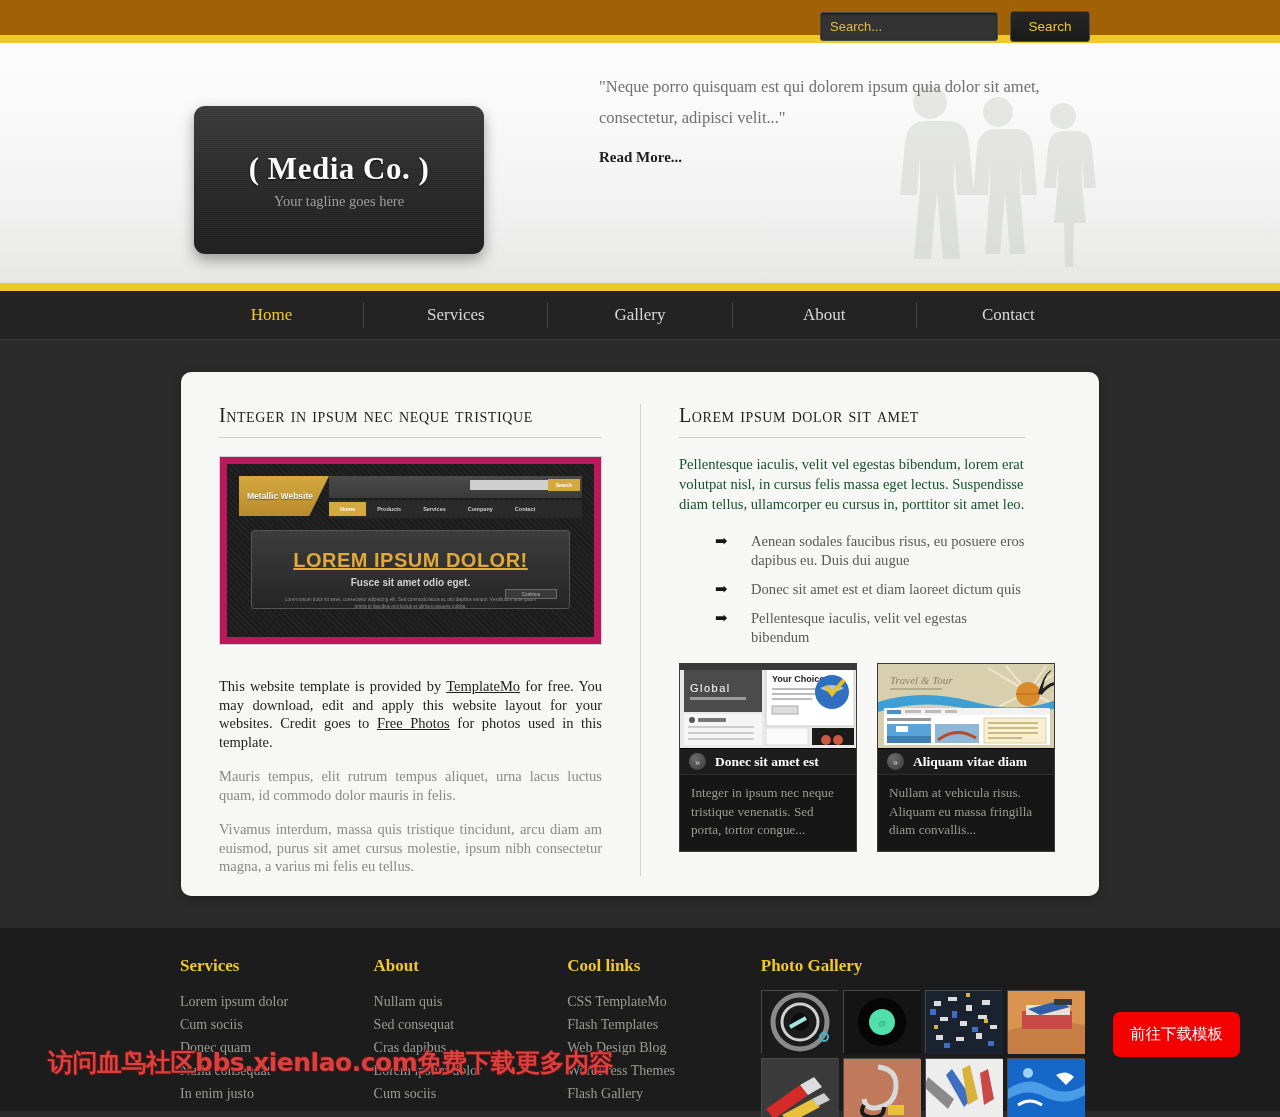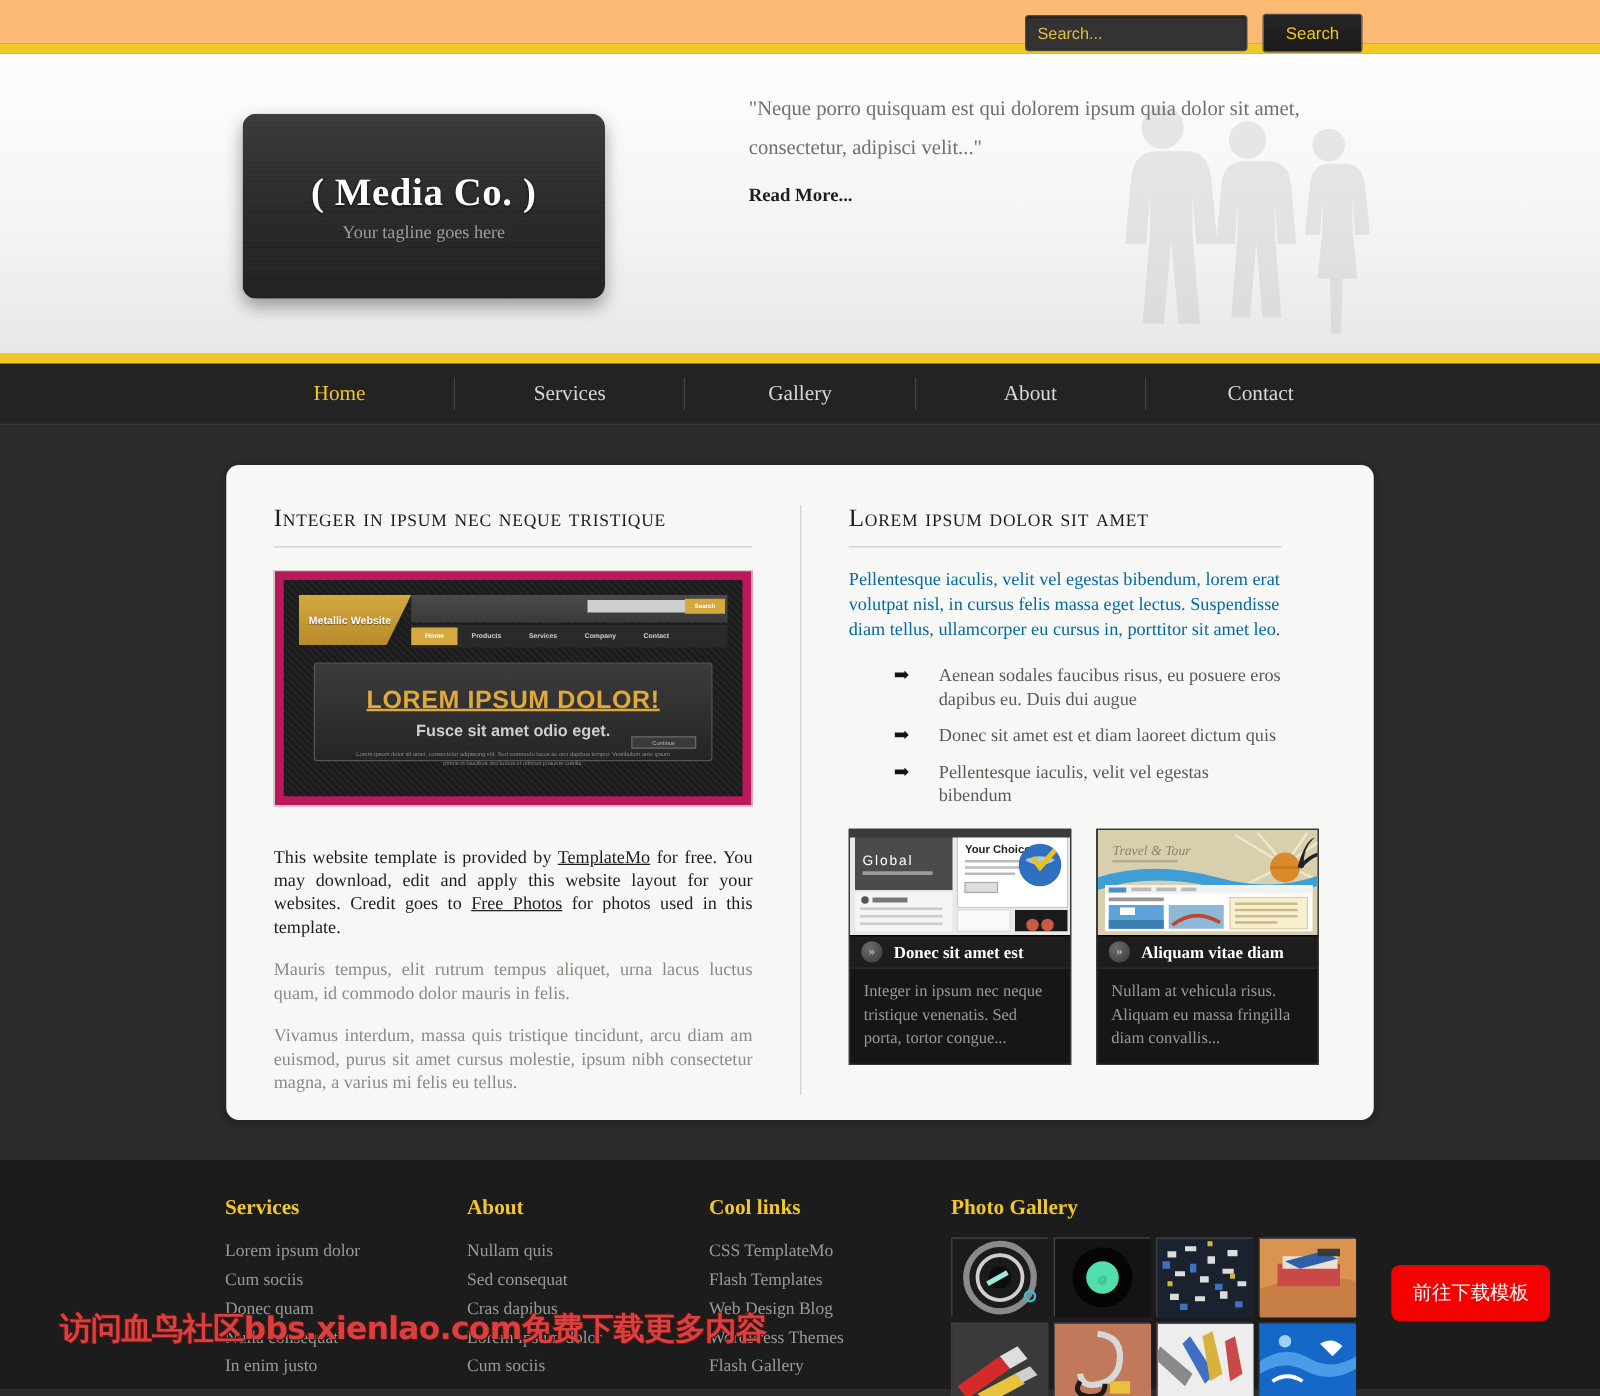--- a/index.html
+++ b/index.html
@@ -7,21 +7,21 @@
     width: 1280px;
     height: 1117px;
     overflow: hidden;
     background: #2b2b2b;
     font-family: "Liberation Serif", "DejaVu Serif", serif;
   }
 
   
   .topbar {
     height: 35px;
-    background: #fdba74;
+    background: #a16207;
     position: relative;
   }
   .search-wrap {
     position: absolute;
     right: 190px;
     top: 11px;
     display: flex;
     align-items: center;
     gap: 12px;
   }
@@ -58,21 +58,21 @@
     height: 240px;
     position: relative;
     background: linear-gradient(180deg,#fdfdfd 0%,#fbfbfb 18%,#f3f3f3 62%,#e7e8e6 100%);
     overflow: hidden;
   }
   .people { position: absolute; right: 150px; bottom: 0; opacity: .30; }
 
   .logo {
     position: absolute;
     left: 194px;
-    top: 48px;
+    top: 63px;
     width: 290px;
     height: 148px;
     border-radius: 11px;
     background:
       repeating-linear-gradient(0deg, rgba(255,255,255,.025) 0 1px, rgba(0,0,0,0) 1px 2px),
       linear-gradient(180deg,#3a3a3a 0%,#2b2b2b 45%,#1f1f1f 100%);
     box-shadow: 0 6px 14px rgba(0,0,0,.35);
     display: flex;
     flex-direction: column;
     align-items: center;
@@ -222,40 +222,40 @@
   .shot-nav span.on { background:#d6a93e; color:#fff; padding:4px 11px; }
   .shot-stage {
     position:absolute; left:24px; right:24px; top:66px; bottom:28px;
     background: linear-gradient(180deg,#3c3c3c,#252525);
     border:1px solid #555; border-radius:3px;
     text-align:center; padding-top:18px;
   }
   .shot-h { color:#e0a93a; font-family:"Liberation Sans",sans-serif;
             font-size:20px; font-weight:bold; letter-spacing:.5px;text-decoration:underline; }
   .shot-sub { color:#cfcfcf; font-family:"Liberation Sans",sans-serif;
-              font-size:13px; font-weight:bold; margin-top:5px; }
+              font-size:10px; font-weight:bold; margin-top:5px; }
   .shot-body { color:#8d8d8d; font-size:4.6px; margin-top:8px;
                padding:0 28px; line-height:7px;
                font-family:"Liberation Sans",sans-serif; }
   .shot-btn { position:absolute; right:12px; bottom:9px;
               width:52px;height:10px;background:#3a3a3a;border:1px solid #6a6a6a;
               color:#bbb;font-size:4.6px;display:flex;align-items:center;
               justify-content:center;font-family:"Liberation Sans",sans-serif; }
 
   .p-dark {
     margin-top: 32px; font-size: 14.5px; line-height: 18.5px;
     color: #1d1d1d; text-align: justify;
   }
   .p-dark a { color: #1d1d1d; }
   .p-grey {
     margin-top: 16px; font-size: 14.5px; line-height: 18.5px;
     color: #8a8a85; text-align: justify;
   }
 
-  .p-right { margin-top: 16px; font-size: 14.6px; line-height: 20px; color: #0369a1; }
+  .p-right { margin-top: 16px; font-size: 14.6px; line-height: 20px; color: #14532d; }
 
   ul.arrow { margin-top: 18px; list-style: none; }
   ul.arrow li {
     position: relative; padding-left: 72px;
     font-size: 14.6px; line-height: 19px; color: #5a5a55;
     margin-bottom: 10px;
   }
   ul.arrow li .ar {
     position:absolute; left: 36px; top: 1px;
     color:#151515; font-size: 15px; line-height:17px;

